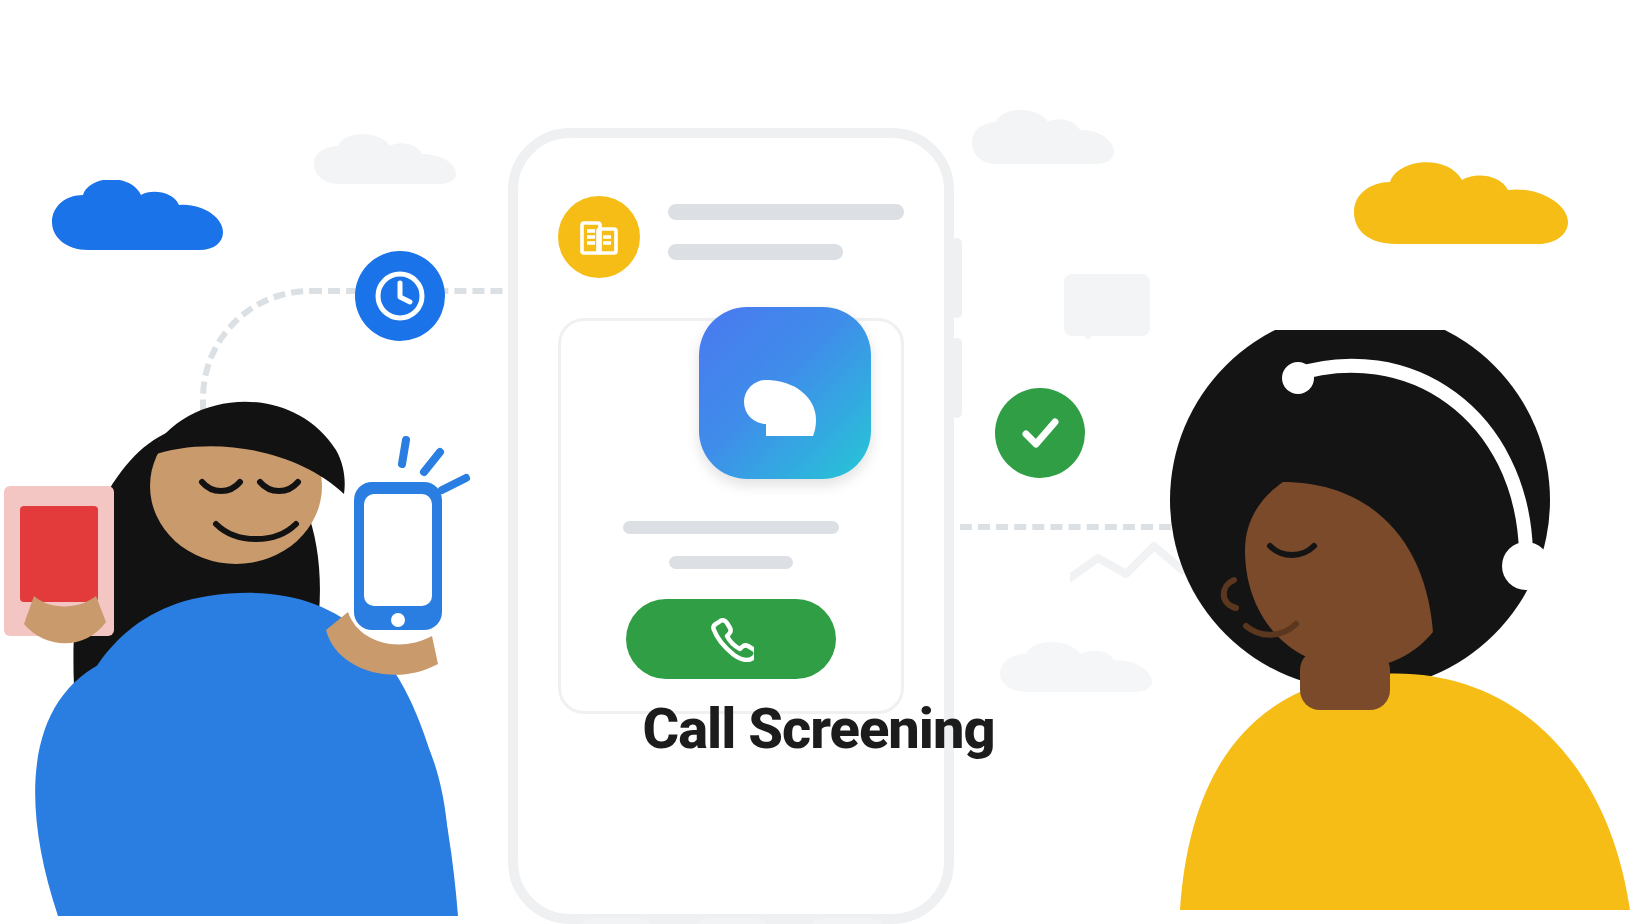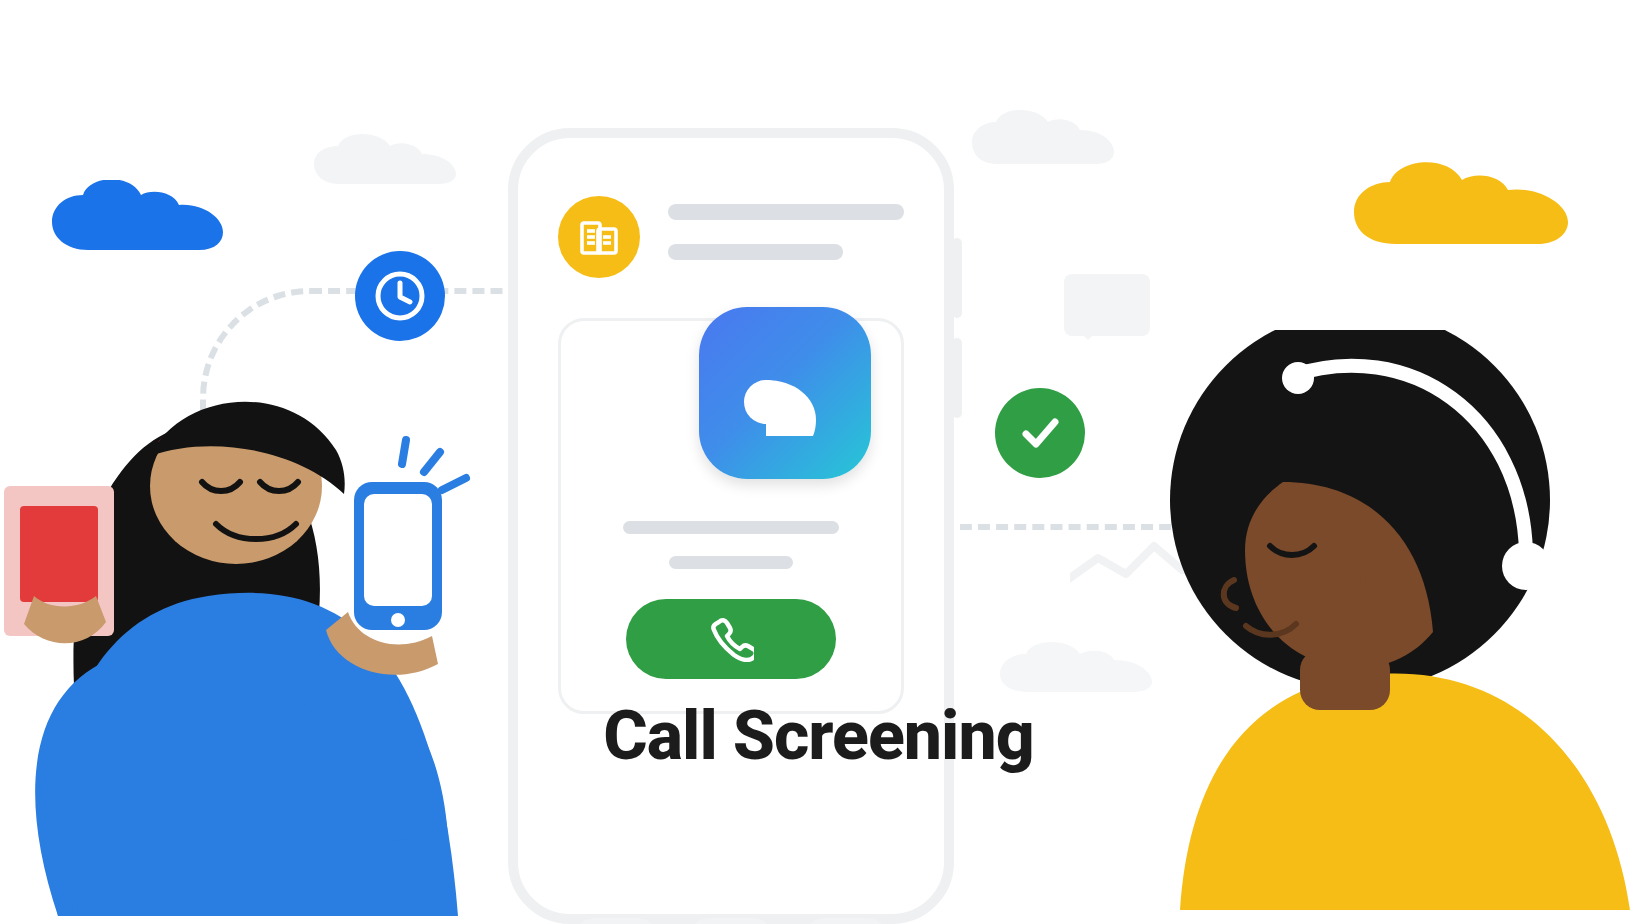--- a/index.html
+++ b/index.html
@@ -127,21 +127,21 @@
   .person { position:absolute; }
   .person.left { left:-2px; top:356px; width:520px; height:560px; }
   .person.right { left:1150px; top:330px; width:500px; height:580px; }
 
   
   .title {
     position: absolute;
     left: 0; right: 3px;
     top: 696px;
     text-align: center;
-    font-size: 68px;
+    font-size: 56px;
     font-weight: 800;
     color: #1c1c1c;
     letter-spacing: -1px;
   }
 </style>
 </head>
 <body>
 
 <div class="stage">
 

